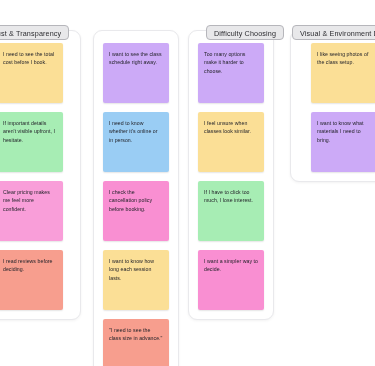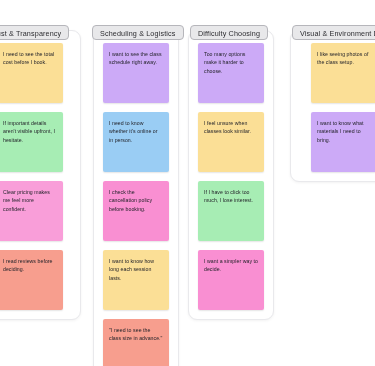--- a/index.html
+++ b/index.html
@@ -60,21 +60,21 @@
     letter-spacing: 0.02em;
     text-align: center;
     padding: 0 7px;
     box-sizing: border-box;
     white-space: nowrap;
     overflow: hidden;
     z-index: 5;
   }
   .col-header.h-1 { left: -18px; }
   .col-header.h-2 { left: 92px; }
-  .col-header.h-3 { left: 190px; }
+  .col-header.h-3 { left: 206px; }
   .col-header.h-4 { left: 292px; }
 
   
   .note {
     width: 66px;
     min-height: 52px;
     box-sizing: border-box;
     padding: 7px 6px 6px 6px;
     border-radius: 2px;
     color: #23232a;
@@ -95,21 +95,20 @@
 <div id="board">
 
   <div class="col-header h-1">Trust &amp; Transparency</div>
   <div class="column col-1">
     <div class="note n-tall" style="background: rgb(251, 223, 150);">I need to see the total cost before I book.</div>
     <div class="note n-tall" style="background: rgb(167, 237, 180);">If important details aren't visible upfront, I hesitate.</div>
     <div class="note n-tall" style="background: rgb(249, 158, 217);">Clear pricing makes me feel more confident.</div>
     <div class="note n-tall" style="background: rgb(247, 158, 142);">I read reviews before deciding.</div>
   </div>
 
-  <div class="col-header h-2">Scheduling &amp; Logistics</div>
   <div class="column col-2">
     <div class="note n-tall" style="background: rgb(204, 170, 247);">I want to see the class schedule right away.</div>
     <div class="note n-tall" style="background: rgb(154, 205, 244);">I need to know whether it's online or in person.</div>
     <div class="note n-tall" style="background: rgb(249, 143, 210);">I check the cancellation policy before booking.</div>
     <div class="note n-tall" style="background: rgb(251, 223, 150);">I want to know how long each session lasts.</div>
     <div class="note n-xtall" style="background: rgb(247, 158, 142);">"I need to see the class size in advance."</div>
   </div>
 
   <div class="col-header h-3">Difficulty Choosing</div>
   <div class="column col-3">

